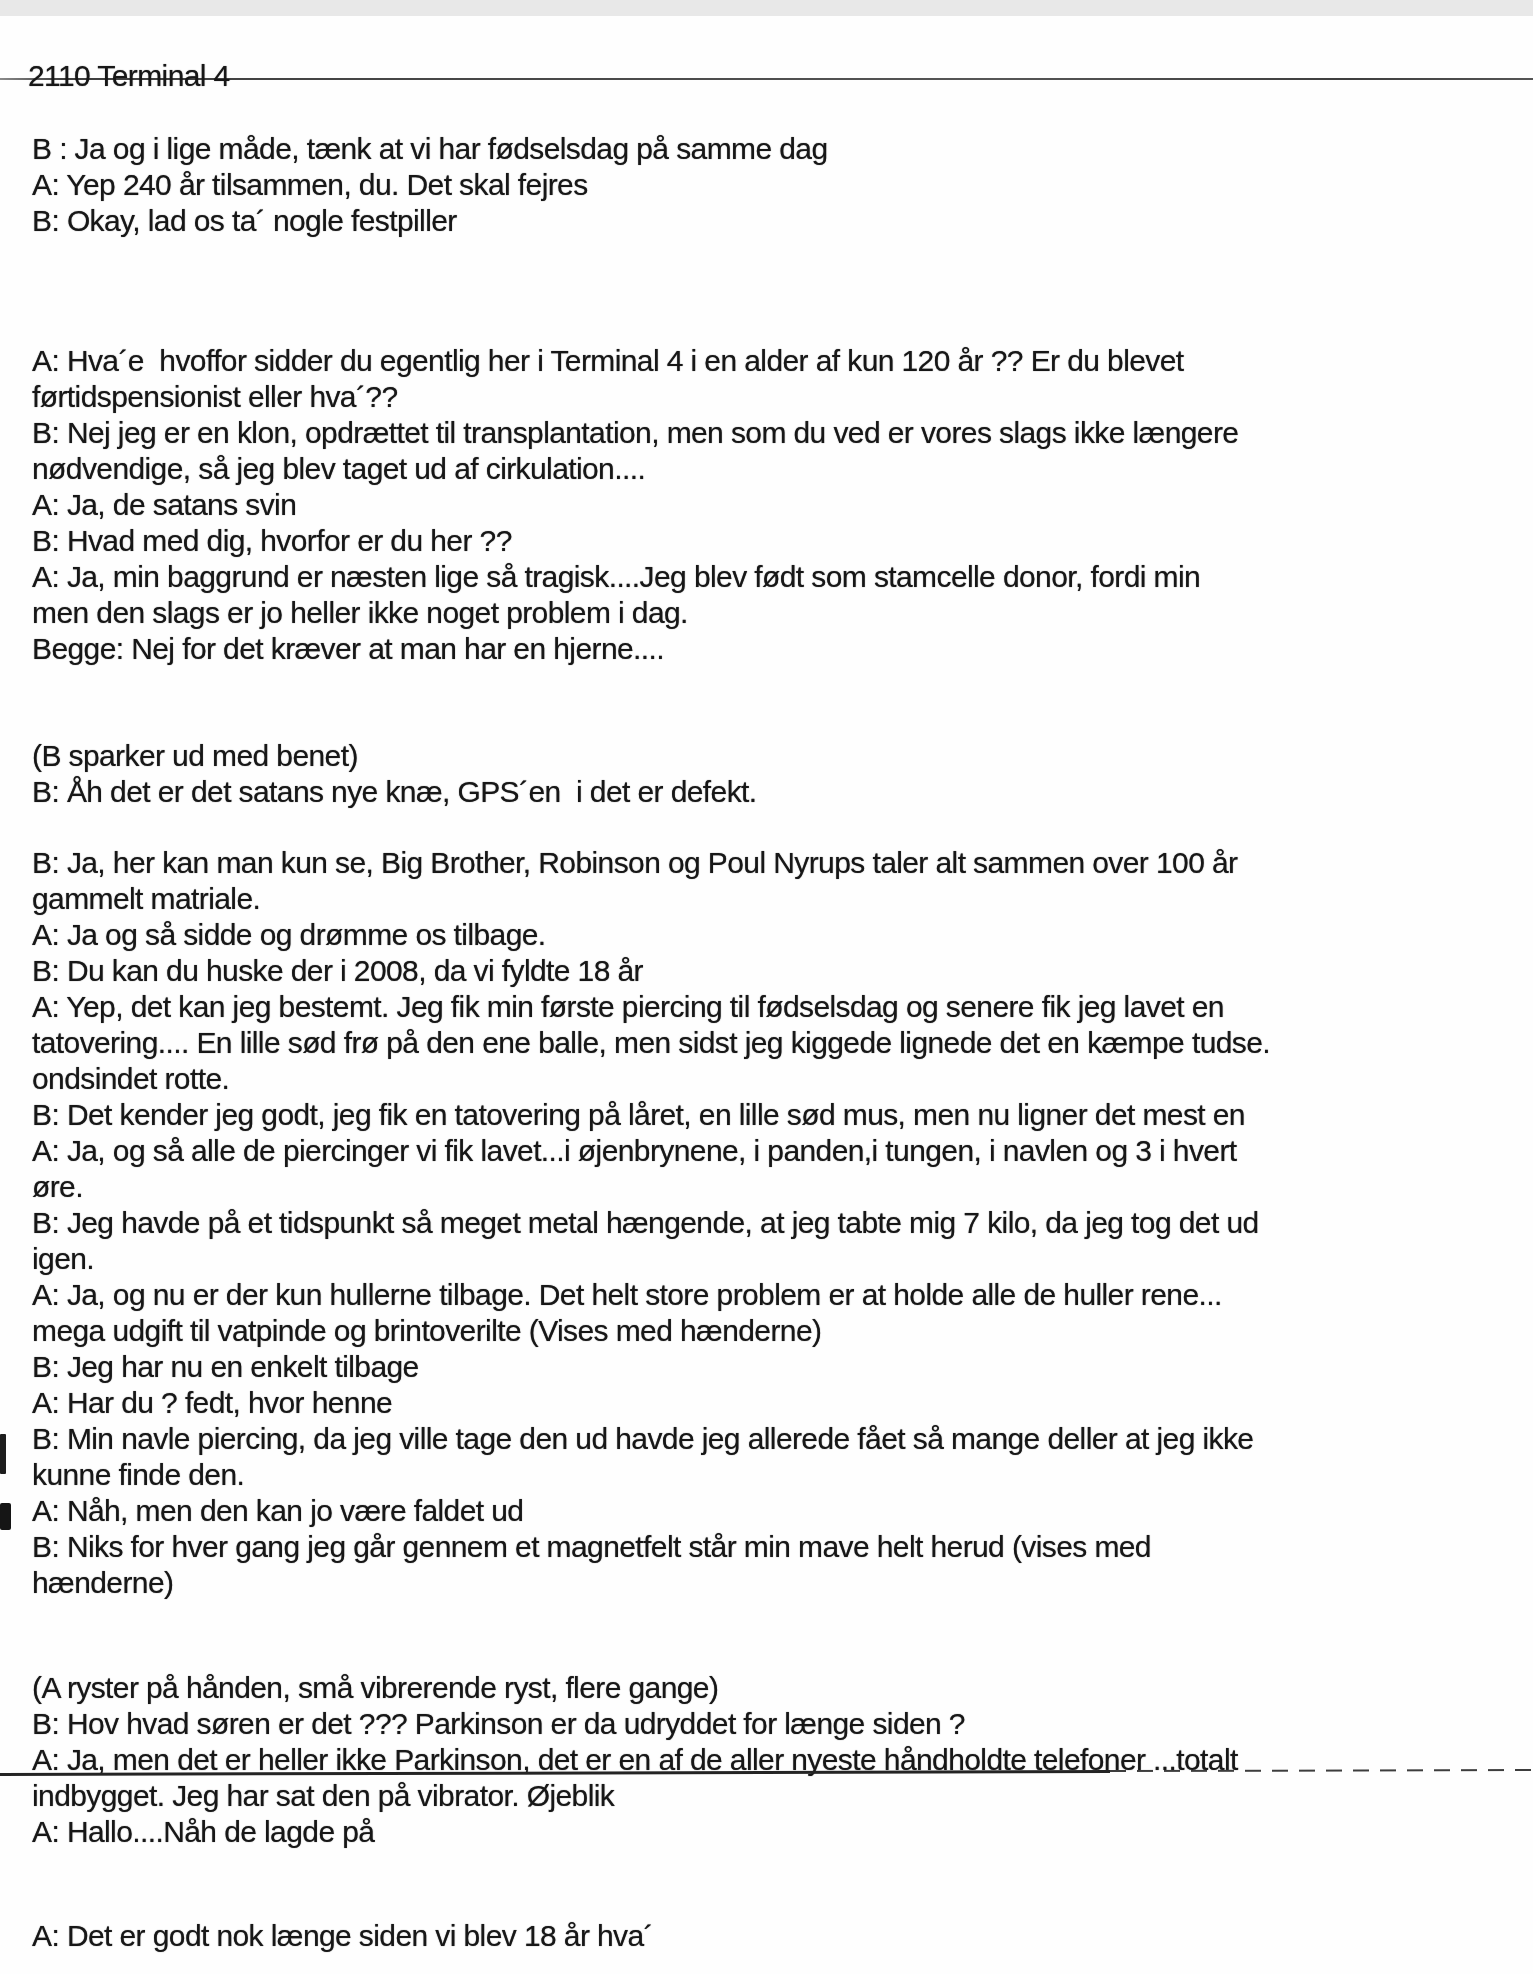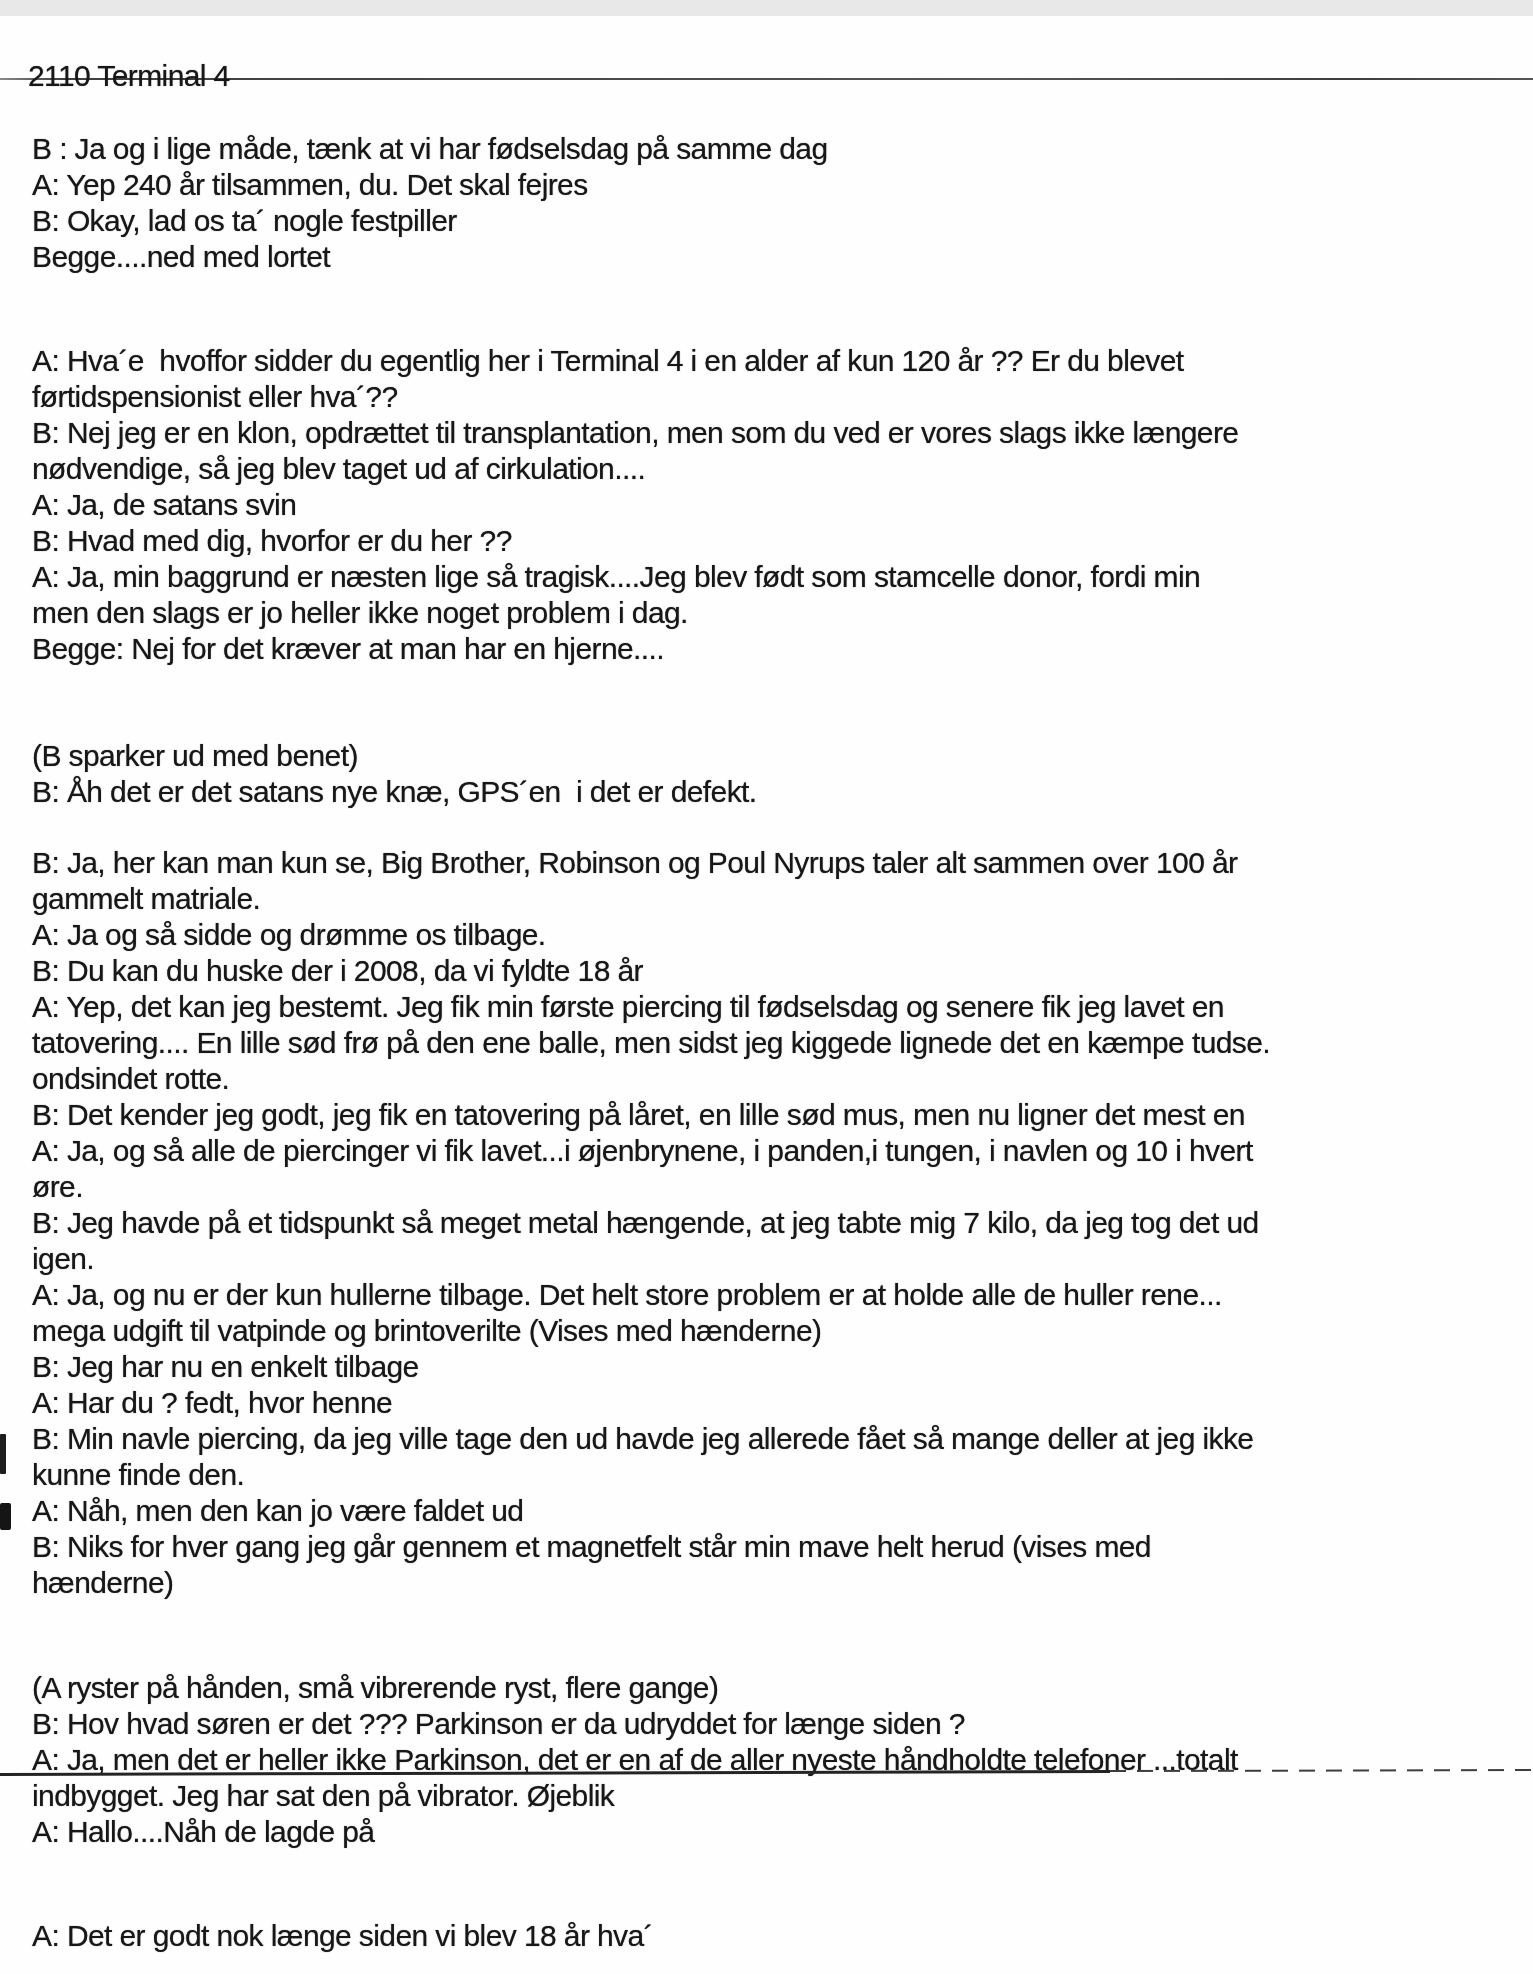--- a/index.html
+++ b/index.html
@@ -68,21 +68,20 @@
 <div class="page">
 
   <div class="rule-top"></div>
 
   <div class="title txt">2110 Terminal 4</div>
 
   <div class="para p1">
     <div class="txt">B : Ja og i lige måde, tænk at vi har fødselsdag på samme dag</div>
     <div class="txt">A: Yep 240 år tilsammen, du. Det skal fejres</div>
     <div class="txt">B: Okay, lad os ta´ nogle festpiller</div>
-    <div class="txt">Begge....ned med lortet</div>
   </div>
 
   <div class="para p2">
     <div class="txt">A: Hva´e  hvoffor sidder du egentlig her i Terminal 4 i en alder af kun 120 år ?? Er du blevet</div>
     <div class="txt">førtidspensionist eller hva´??</div>
     <div class="txt">B: Nej jeg er en klon, opdrættet til transplantation, men som du ved er vores slags ikke længere</div>
     <div class="txt">nødvendige, så jeg blev taget ud af cirkulation....</div>
     <div class="txt">A: Ja, de satans svin</div>
     <div class="txt">B: Hvad med dig, hvorfor er du her ??</div>
     <div class="txt">A: Ja, min baggrund er næsten lige så tragisk....Jeg blev født som stamcelle donor, fordi min</div>
@@ -97,21 +96,21 @@
 
   <div class="para p4">
     <div class="txt">B: Ja, her kan man kun se, Big Brother, Robinson og Poul Nyrups taler alt sammen over 100 år</div>
     <div class="txt">gammelt matriale.</div>
     <div class="txt">A: Ja og så sidde og drømme os tilbage.</div>
     <div class="txt">B: Du kan du huske der i 2008, da vi fyldte 18 år</div>
     <div class="txt">A: Yep, det kan jeg bestemt. Jeg fik min første piercing til fødselsdag og senere fik jeg lavet en</div>
     <div class="txt">tatovering.... En lille sød frø på den ene balle, men sidst jeg kiggede lignede det en kæmpe tudse.</div>
     <div class="txt">ondsindet rotte.</div>
     <div class="txt">B: Det kender jeg godt, jeg fik en tatovering på låret, en lille sød mus, men nu ligner det mest en</div>
-    <div class="txt">A: Ja, og så alle de piercinger vi fik lavet...i øjenbrynene, i panden,i tungen, i navlen og 10 i hvert</div>
+    <div class="txt">A: Ja, og så alle de piercinger vi fik lavet...i øjenbrynene, i panden,i tungen, i navlen og 3 i hvert</div>
     <div class="txt">øre.</div>
     <div class="txt">B: Jeg havde på et tidspunkt så meget metal hængende, at jeg tabte mig 7 kilo, da jeg tog det ud</div>
     <div class="txt">igen.</div>
     <div class="txt">A: Ja, og nu er der kun hullerne tilbage. Det helt store problem er at holde alle de huller rene...</div>
     <div class="txt">mega udgift til vatpinde og brintoverilte (Vises med hænderne)</div>
     <div class="txt">B: Jeg har nu en enkelt tilbage</div>
     <div class="txt">A: Har du ? fedt, hvor henne</div>
     <div class="txt">B: Min navle piercing, da jeg ville tage den ud havde jeg allerede fået så mange deller at jeg ikke</div>
     <div class="txt">kunne finde den.</div>
     <div class="txt">A: Nåh, men den kan jo være faldet ud</div>

